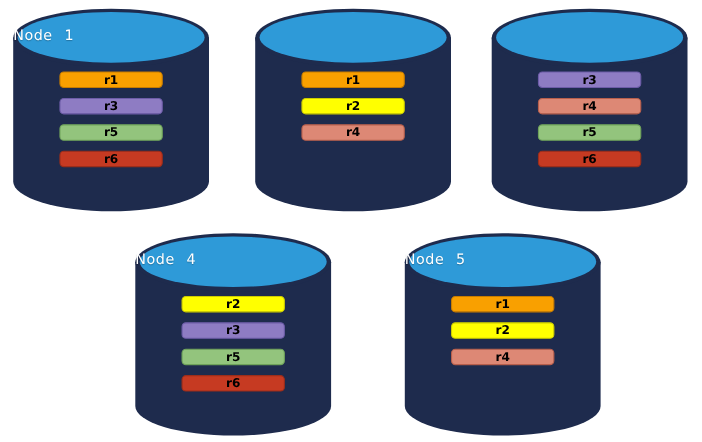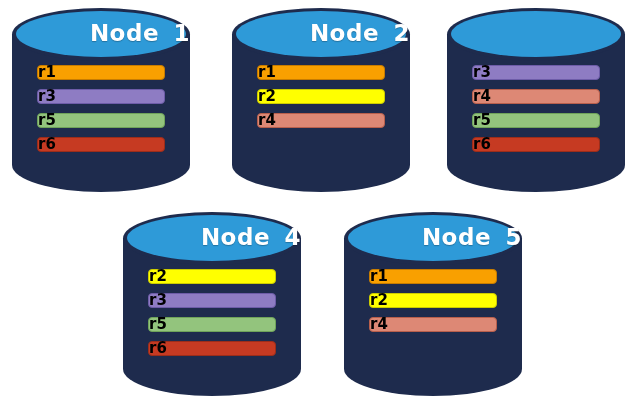--- a/index.html
+++ b/index.html
@@ -17,21 +17,21 @@
   }
   .cylinder {
     position: absolute;
     width: 178px;
     height: 184px;
   }
   .pos-1 { left: 12px;  top: 8px; }
   .pos-2 { left: 232px; top: 8px; }
   .pos-3 { left: 447px; top: 8px; }
   .pos-4 { left: 123px; top: 212px; padding-left: 20px; }
-  .pos-5 { left: 344px; top: 212px; }
+  .pos-5 { left: 368px; top: 212px; }
 
   .cyl-body {
     position: absolute;
     top: 26px; left: 0; right: 0; bottom: 0;
     background: #1E2B4D;
     border-radius: 0 0 89px 89px / 0 0 27px 27px;
   }
   .cyl-rim {
     position: absolute;
     top: 0; left: 0; right: 0;
@@ -44,42 +44,43 @@
     top: 3px; left: 4px; right: 4px;
     height: 46px;
     background: #2E9AD8;
     border-radius: 50%;
   }
   .cyl-title {
     position: absolute;
     top: 0; left: 0; right: 0;
     height: 52px;
     line-height: 50px;
-    text-align: right;
+    text-align: left;
     color: #ffffff;
-    font-size: 23px;
-    font-weight: bold;
+    font-size: 13px;
+    font-weight: normal;
     word-spacing: 6px;
     letter-spacing: 0.5px;
     text-shadow: 0 1px 1px rgba(0,0,0,0.25);
   }
   .bars {
     position: absolute;
     top: 57px; left: 0; right: 0;
     display: flex;
     flex-direction: column;
     align-items: center;
   }
   .bar {
-    width: 128px;
+    width: 94px;
     height: 15px;
     margin-bottom: 9px;
     border-radius: 4px;
     border: 1px solid transparent;
-    font-size: 15px;
+    text-align: center;
+    font-size: 11px;
     font-weight: bold;
     line-height: 13px;
     color: #000000;
   }
 </style>
 </head>
 <body>
 
 <div class="canvas" id="canvas">
     <div class="cylinder pos-1">
@@ -91,21 +92,20 @@
         <div class="bar" style="background: rgb(249, 160, 0); border-color: rgb(199, 124, 0); color: rgb(0, 0, 0);">r1</div>
         <div class="bar" style="background: rgb(142, 124, 195); border-color: rgb(109, 92, 168); color: rgb(0, 0, 0);">r3</div>
         <div class="bar" style="background: rgb(147, 196, 125); border-color: rgb(111, 163, 90); color: rgb(0, 0, 0);">r5</div>
         <div class="bar" style="background: rgb(198, 58, 34); border-color: rgb(156, 45, 26); color: rgb(0, 0, 0);">r6</div>
       </div>
     </div>
     <div class="cylinder pos-2">
       <div class="cyl-body" style="background: rgb(30, 43, 77);"></div>
       <div class="cyl-rim" style="background: rgb(30, 43, 77);"></div>
       <div class="cyl-top" style="background: rgb(46, 154, 216);"></div>
-      <div class="cyl-title" style="color: rgb(255, 255, 255);">Node 2</div>
       <div class="bars">
         <div class="bar" style="background: rgb(249, 160, 0); border-color: rgb(199, 124, 0); color: rgb(0, 0, 0);">r1</div>
         <div class="bar" style="background: rgb(255, 255, 0); border-color: rgb(204, 204, 0); color: rgb(0, 0, 0);">r2</div>
         <div class="bar" style="background: rgb(221, 136, 117); border-color: rgb(184, 95, 76); color: rgb(0, 0, 0);">r4</div>
       </div>
     </div>
     <div class="cylinder pos-3">
       <div class="cyl-body" style="background: rgb(30, 43, 77);"></div>
       <div class="cyl-rim" style="background: rgb(30, 43, 77);"></div>
       <div class="cyl-top" style="background: rgb(46, 154, 216);"></div>

